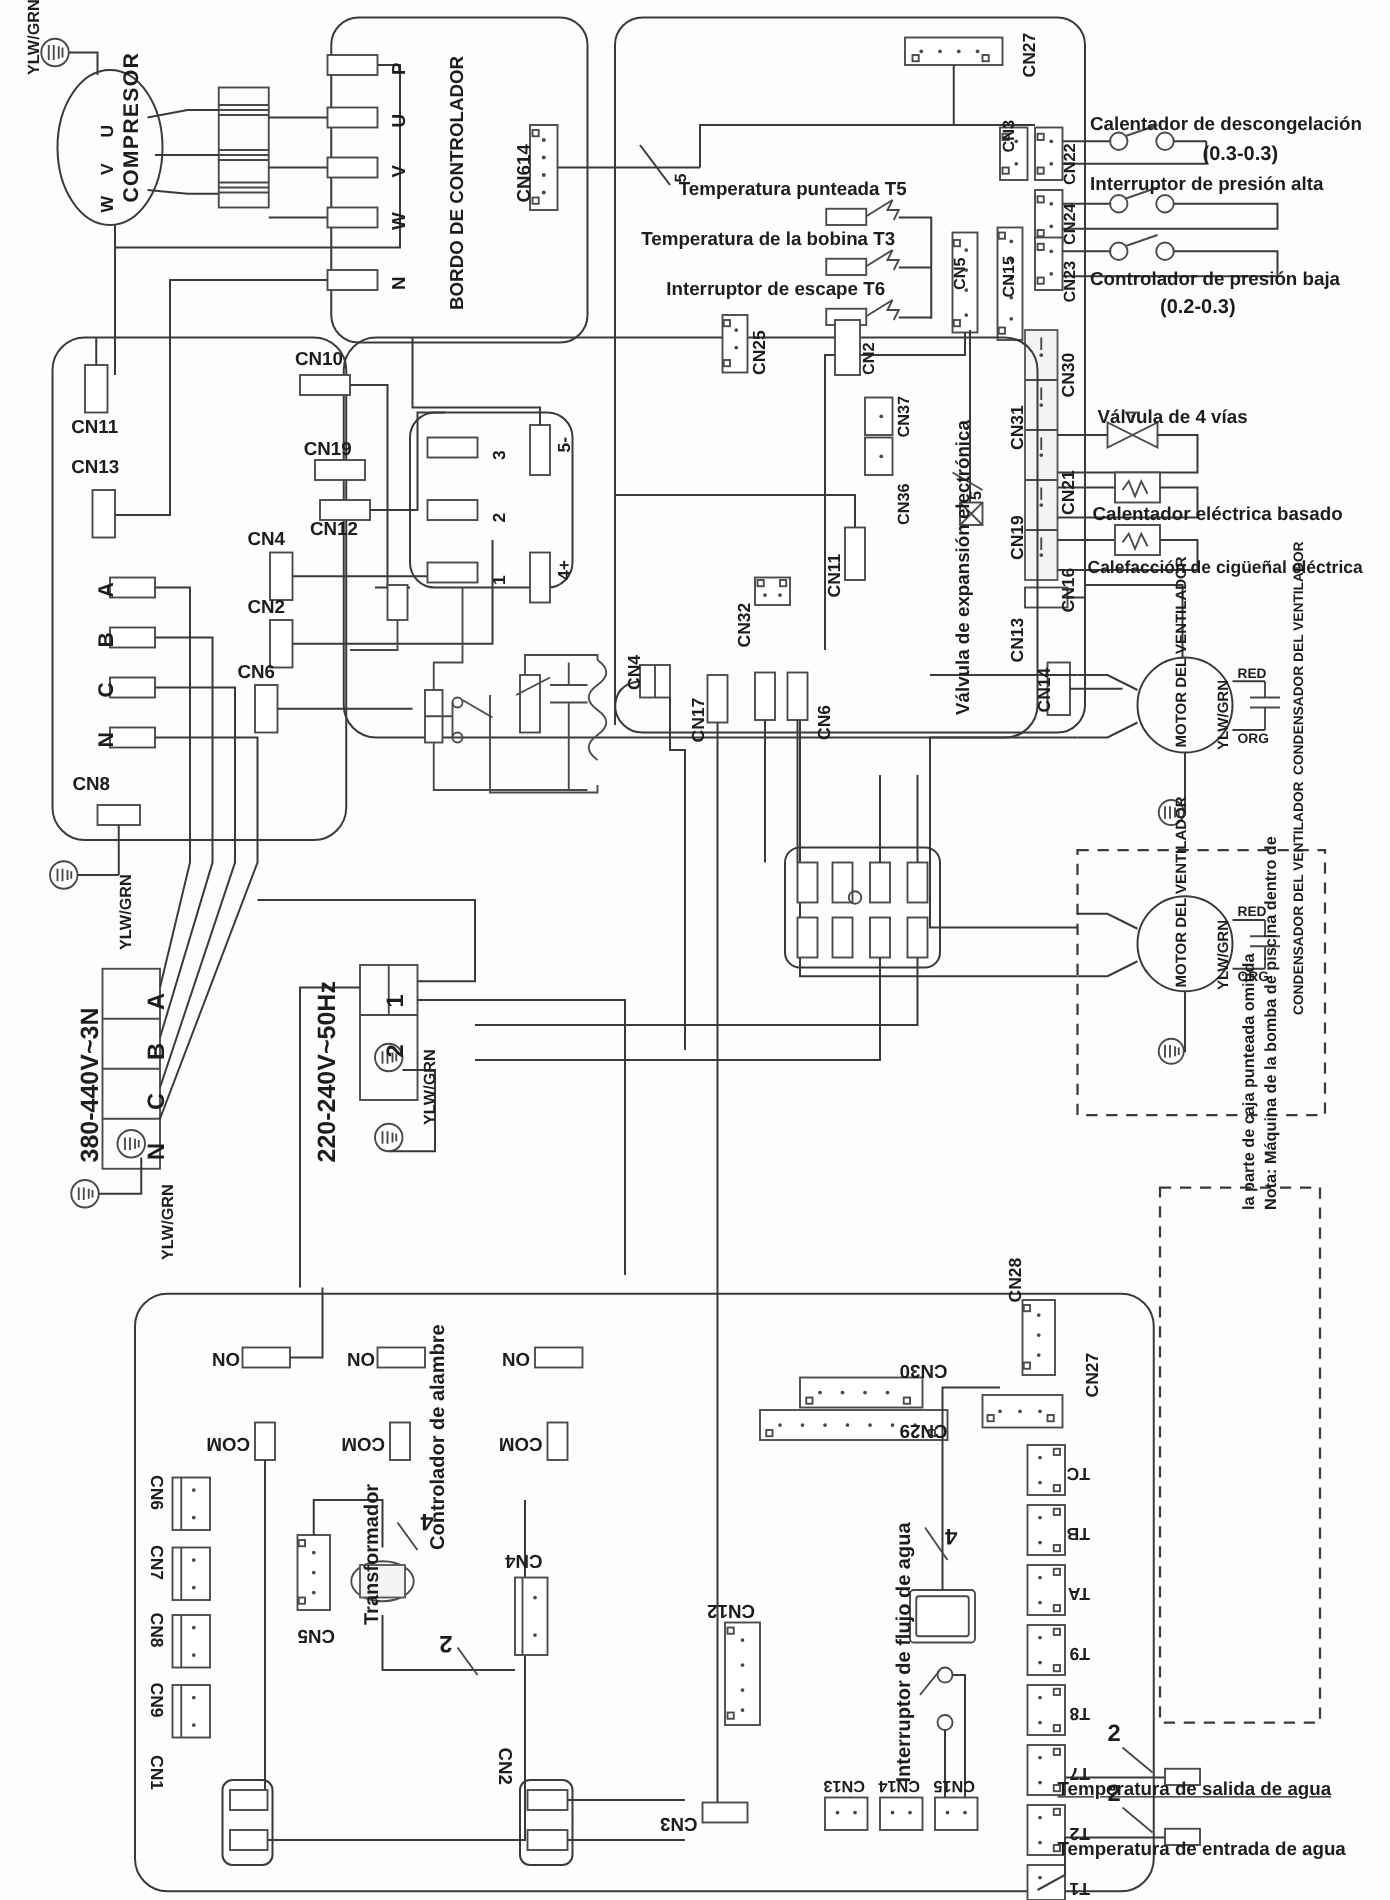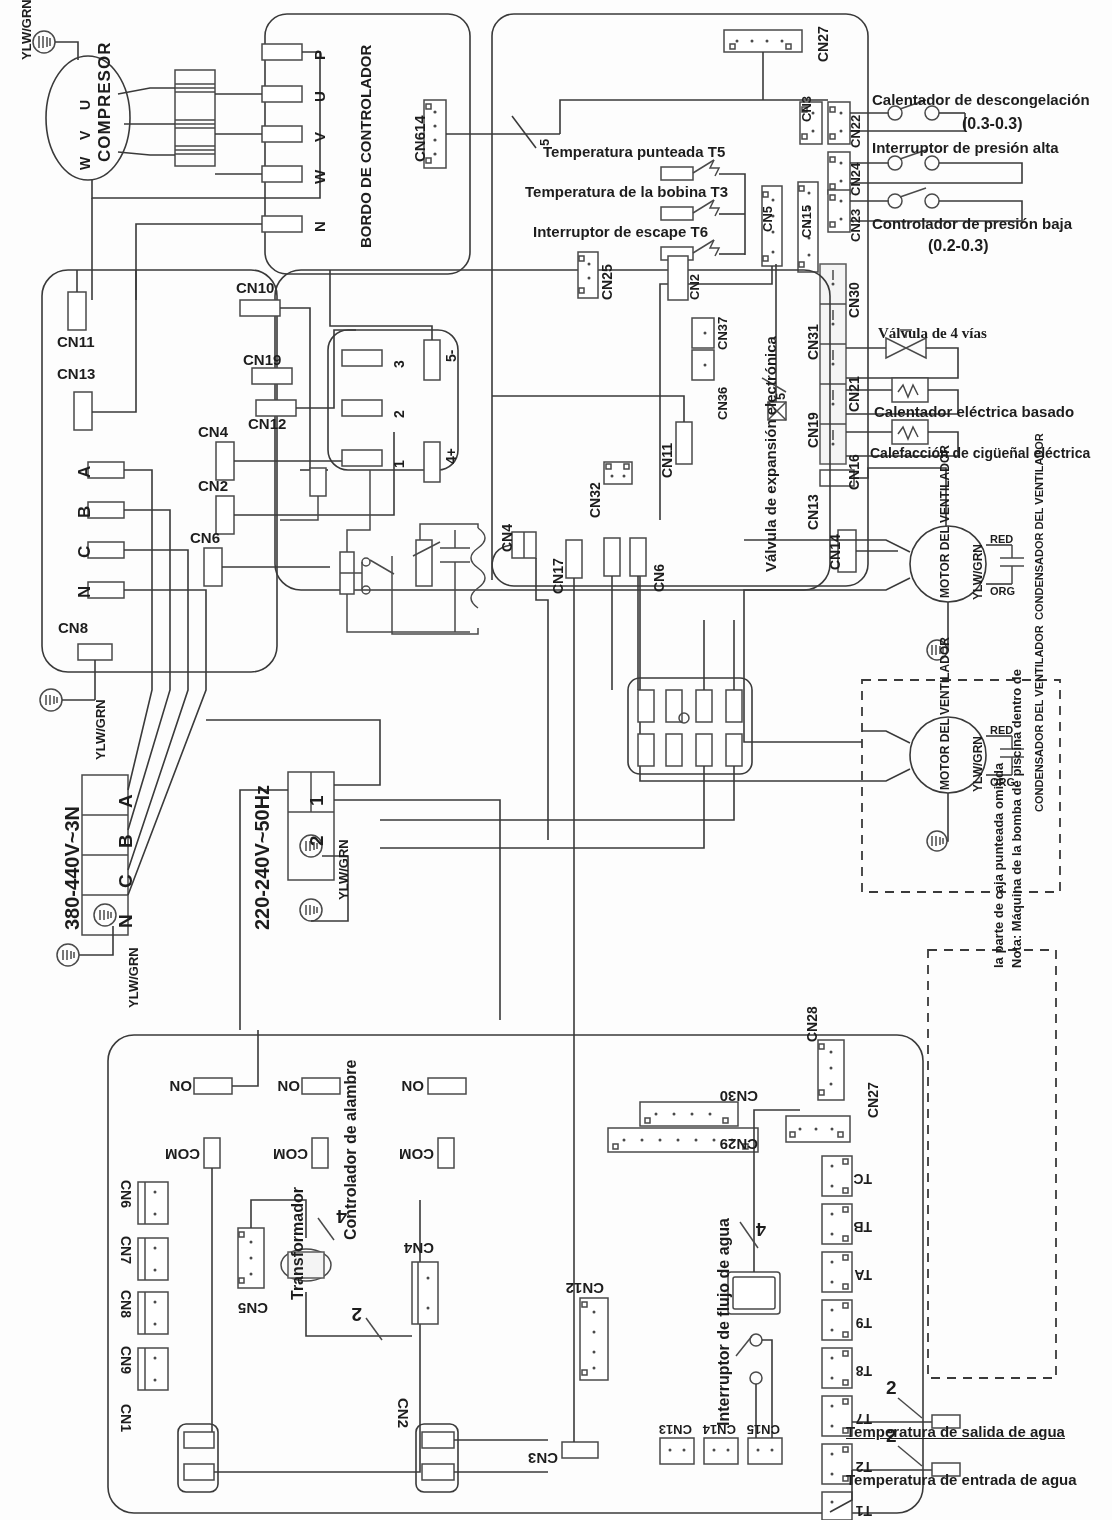--- a/index.html
+++ b/index.html
@@ -535,21 +535,21 @@
   <div class="lbl b rot90" style="left:358px;top:248px;font-size:15px;">BORDO DE CONTROLADOR</div>
   <div class="lbl b rot90" style="left:312px;top:60px;font-size:15px;">P</div>
   <div class="lbl b rot90" style="left:312px;top:102px;font-size:15px;">U</div>
   <div class="lbl b rot90" style="left:312px;top:142px;font-size:15px;">V</div>
   <div class="lbl b rot90" style="left:312px;top:184px;font-size:15px;">W</div>
   <div class="lbl b rot90" style="left:312px;top:232px;font-size:15px;">N</div>
   <div class="lbl b rot90" style="left:412px;top:162px;font-size:15px;">CN614</div>
 
   <div class="lbl b rot90" style="left:538px;top:146px;font-size:13px;">5</div>
   <div class="lbl b" style="left:543px;top:144px;font-size:15px;">Temperatura punteada T5</div>
-  <div class="lbl b" style="left:525px;top:184px;font-size:15px;">Temperatura de la bobina T3</div>
+  <div class="lbl b" style="left:513px;top:184px;font-size:15px;">Temperatura de la bobina T3</div>
   <div class="lbl b" style="left:533px;top:224px;font-size:15px;">Interruptor de escape T6</div>
 
   <div class="lbl b rot90" style="left:816px;top:62px;font-size:14px;">CN27</div>
   <div class="lbl b rot90" style="left:800px;top:122px;font-size:13px;">CN3</div>
   <div class="lbl b rot90" style="left:849px;top:148px;font-size:13px;">CN22</div>
   <div class="lbl b rot90" style="left:849px;top:196px;font-size:13px;">CN24</div>
   <div class="lbl b rot90" style="left:849px;top:242px;font-size:13px;">CN23</div>
   <div class="lbl b rot90" style="left:761px;top:232px;font-size:13px;">CN5</div>
   <div class="lbl b rot90" style="left:800px;top:238px;font-size:13px;">CN15</div>
   <div class="lbl b rot90" style="left:600px;top:300px;font-size:14px;">CN25</div>
@@ -562,21 +562,21 @@
   <div class="lbl b" style="left:928px;top:238px;font-size:16px;">(0.2-0.3)</div>
 
   <div class="lbl b rot90" style="left:847px;top:318px;font-size:14px;">CN30</div>
   <div class="lbl b rot90" style="left:806px;top:360px;font-size:14px;">CN31</div>
   <div class="lbl b rot90" style="left:847px;top:412px;font-size:14px;">CN21</div>
   <div class="lbl b rot90" style="left:806px;top:448px;font-size:14px;">CN19</div>
   <div class="lbl b rot90" style="left:847px;top:490px;font-size:14px;">CN16</div>
   <div class="lbl b rot90" style="left:806px;top:530px;font-size:14px;">CN13</div>
   <div class="lbl b rot90" style="left:828px;top:570px;font-size:14px;">CN14</div>
 
-  <div class="lbl b" style="left:878px;top:326px;font-size:15px;font-family:Liberation Serif, serif;">Válvula de 4 vías</div>
+  <div class="lbl b" style="left:878px;top:326px;font-size:15px;">Válvula de 4 vías</div>
   <div class="lbl b" style="left:874px;top:404px;font-size:15px;">Calentador eléctrica basado</div>
   <div class="lbl b" style="left:870px;top:446px;font-size:14px;">Calefacción de cigüeñal eléctrica</div>
   <div class="lbl b rot90" style="left:763px;top:572px;font-size:15px;">Válvula de expansión electrónica</div>
   <div class="lbl b rot90" style="left:774px;top:400px;font-size:13px;">5</div>
 
   <div class="lbl b rot90" style="left:938px;top:598px;font-size:12px;line-height:1.25;">
     <span>MOTOR DEL VENTILADOR</span>
   </div>
   <div class="lbl b rot90" style="left:1034px;top:620px;font-size:11px;">CONDENSADOR DEL VENTILADOR</div>
   <div class="lbl b" style="left:990px;top:534px;font-size:11px;">RED</div>

